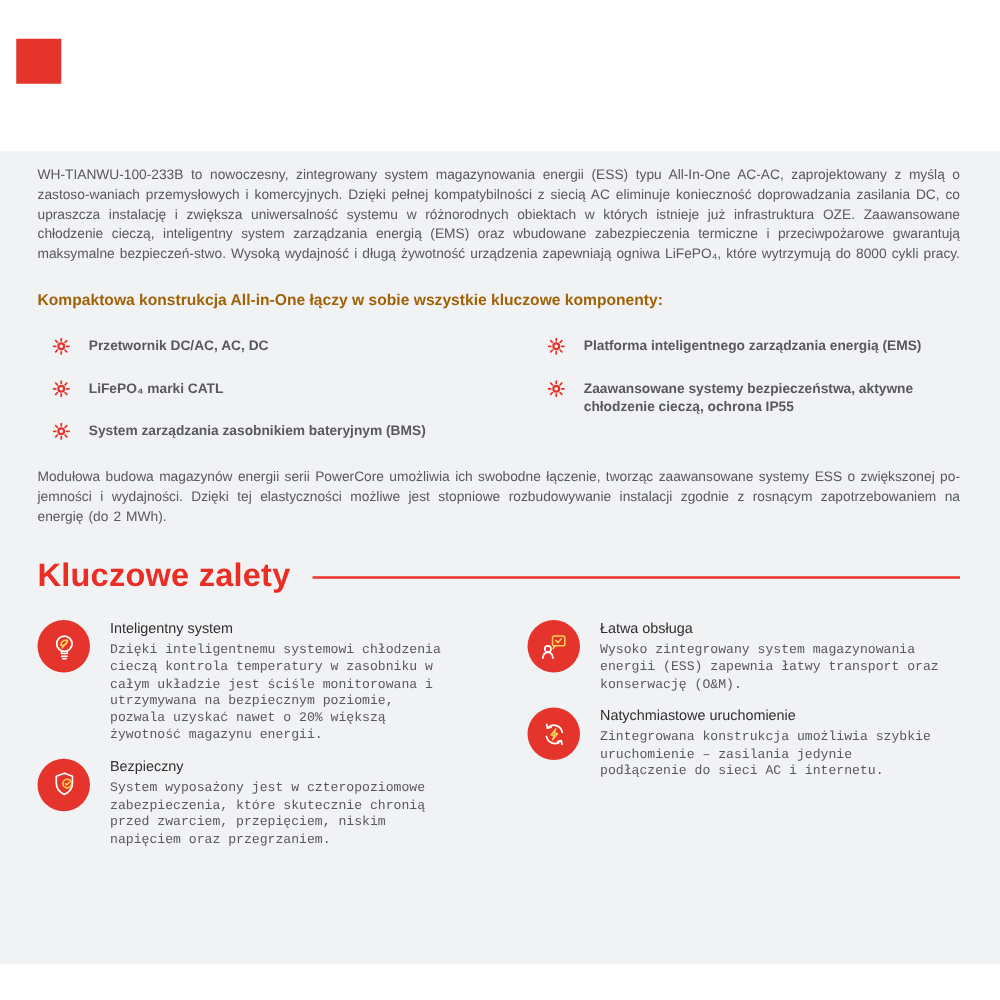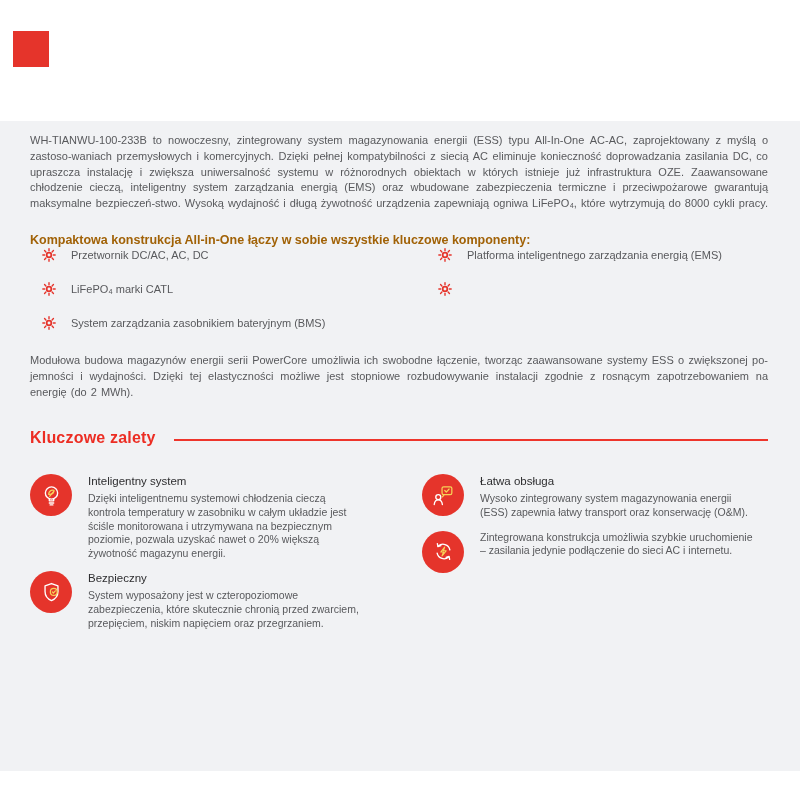--- a/index.html
+++ b/index.html
@@ -30,41 +30,42 @@
     color:#58595c;
   }
   .components-heading{
     margin:21px 0 0 0;
     font-size:12.5px;font-weight:bold;
     color:#a16207;
   }
   .bullets{
     display:grid;grid-template-columns:1fr 1fr;
     column-gap:54px;
-    margin-top:1px;
+    margin-top:23px;
+    font-weight:bold;
   }
   .bullet-row{
     display:flex;align-items:flex-start;
     margin-bottom:19px;
   }
   .bullet-row .icon{
     flex:none;width:14px;height:14px;margin:0 0 0 12px;
   }
   .bullet-row .blabel{
     margin-left:15px;
     font-size:11px;line-height:15px;color:#58595c;
     padding-right:6px;
   }
   .modular{margin-top:3px;}
   .section-heading{
     display:flex;align-items:center;
     margin-top:26px;
   }
   .section-title{
-    font-size:16px;font-weight:bold;
+    font-size:26px;font-weight:bold;
     color:#ec2d23;letter-spacing:.2px;
     line-height:24px;
   }
   .section-rule{
     flex:1;height:2px;background:#ee352b;
     margin-left:18px;margin-top:4px;
   }
   .features{
     display:grid;grid-template-columns:1fr 1fr;
     column-gap:46px;margin-top:24px;
@@ -76,21 +77,21 @@
     flex:none;width:42px;height:42px;border-radius:50%;
     background:#e5342b;
     display:flex;align-items:center;justify-content:center;
   }
   .ftext{margin-left:16px;padding-right:14px;}
   .ftitle{
     font-size:11.5px;font-weight:normal;color:#2e2e30;
     line-height:14px;margin-bottom:4px;
   }
   .fbody{
-    font-size:10.5px;line-height:13.6px;color:#58595c;
+    font-size:10.5px;line-height:13.6px;color:#58595c;font-family:Liberation Mono, monospace;
   }
   svg{display:block;}
 </style>
 </head>
 <body>
 
 <div class="brand-mark"></div>
 
 <div class="content-panel">
 
@@ -183,20 +184,21 @@
                 <line x1="17.3" y1="17.3" x2="19.6" y2="19.6"></line>
               <line x1="12" y1="19.5" x2="12" y2="22.6"></line>
                 <line x1="6.7" y1="17.3" x2="4.4" y2="19.6"></line>
               <line x1="4.5" y1="12" x2="1.4" y2="12"></line>
                 <line x1="6.7" y1="6.7" x2="4.4" y2="4.4"></line>
               <line x1="12" y1="4.5" x2="12" y2="1.4"></line>
                 <line x1="17.3" y1="6.7" x2="19.6" y2="4.4"></line>
             </g>
           </svg>
         </span>
+        <span class="blabel">Zaawansowane systemy bezpieczeństwa, aktywne chłodzenie cieczą, ochrona IP55</span>
       </div>
     </div>
   </div>
 
   <p class="modular">Modułowa budowa magazynów energii serii PowerCore umożliwia ich swobodne łączenie, tworząc zaawansowane systemy ESS o zwiększonej po-jemności i wydajności. Dzięki tej elastyczności możliwe jest stopniowe rozbudowywanie instalacji zgodnie z rosnącym zapotrzebowaniem na energię (do 2 MWh).</p>
 
   <div class="section-heading">
     <span class="section-title">Kluczowe zalety</span>
     <span class="section-rule"></span>
   </div>
@@ -265,19 +267,20 @@
             <g stroke="#ffffff" stroke-width="1.3">
               <path d="M5.9 13.6 a6.6 6.6 0 0 0 11.2 3.4"></path>
               <path d="M17.9 19.6 l-0.6-2.9 l-2.8 0.9"></path>
               <path d="M18.1 10.4 a6.6 6.6 0 0 0 -11.2-3.4"></path>
               <path d="M6.1 4.4 l0.6 2.9 l2.8-0.9"></path>
             </g>
             <path d="M13.1 7.8 l-3.7 4.7 h2.6 l-1.4 3.7 l3.9-4.9 h-2.6 z" stroke="#f7d257" stroke-width="1.1"></path>
           </svg>
         </span>
         <span class="ftext">
+          <div class="ftitle">Natychmiastowe uruchomienie</div>
           <div class="fbody">Zintegrowana konstrukcja umożliwia szybkie uruchomienie – zasilania jedynie podłączenie do sieci AC i internetu.</div>
         </span>
       </div>
     </div>
 
   </div>
 </div>
 
 </body></html>

